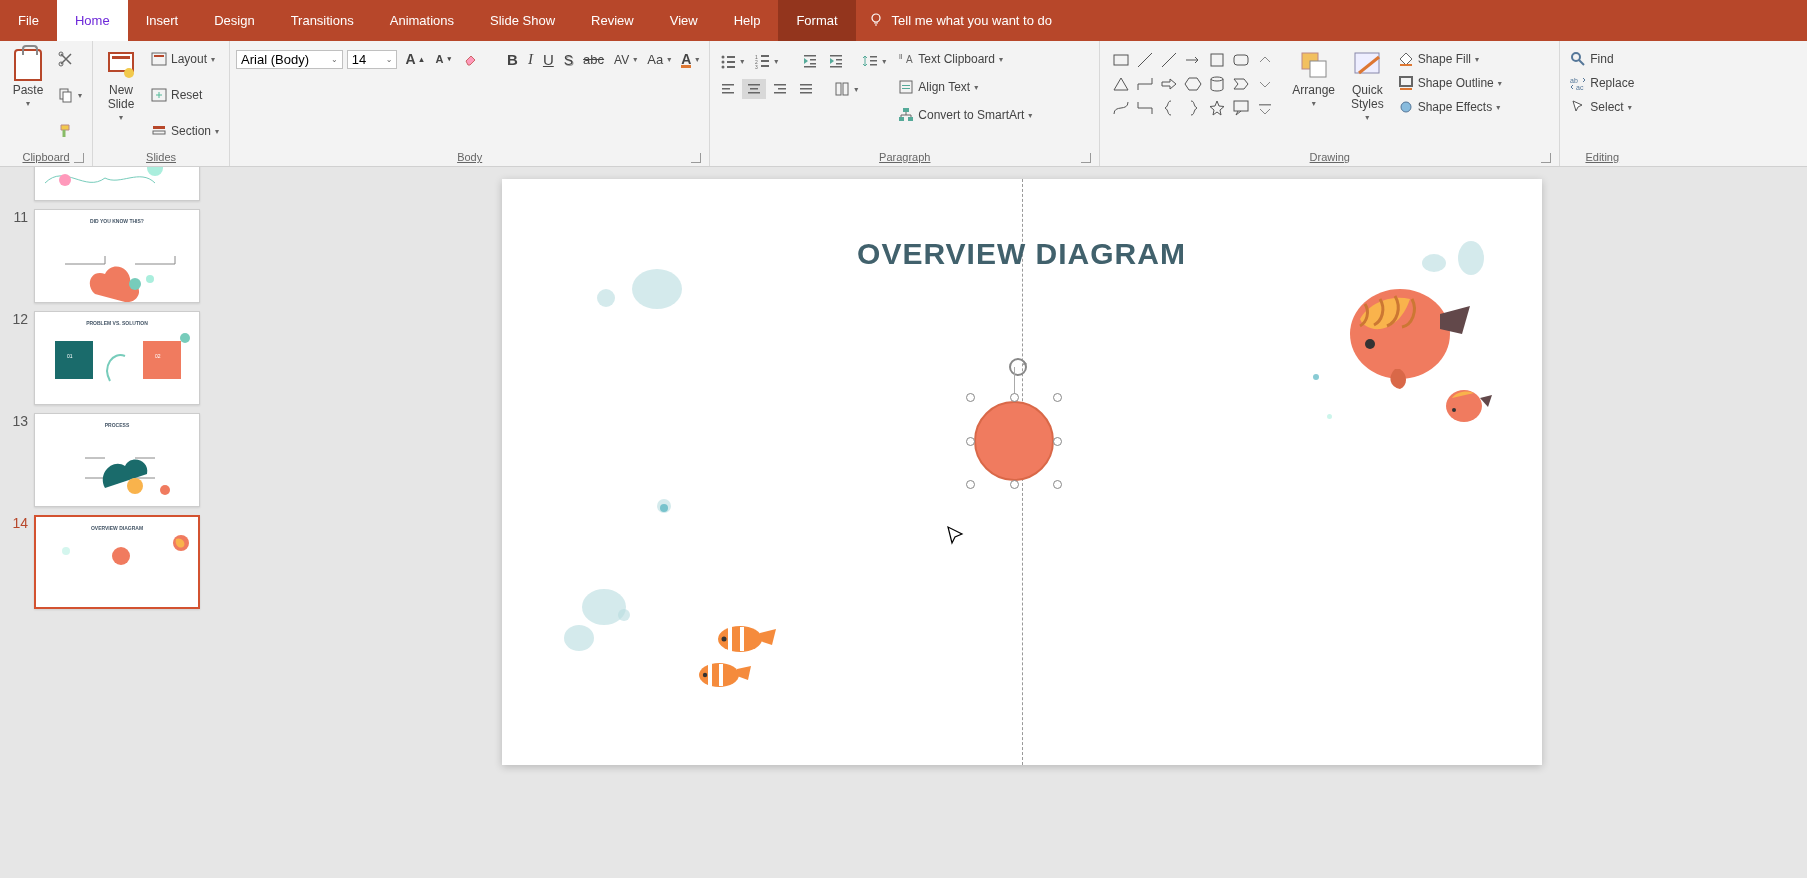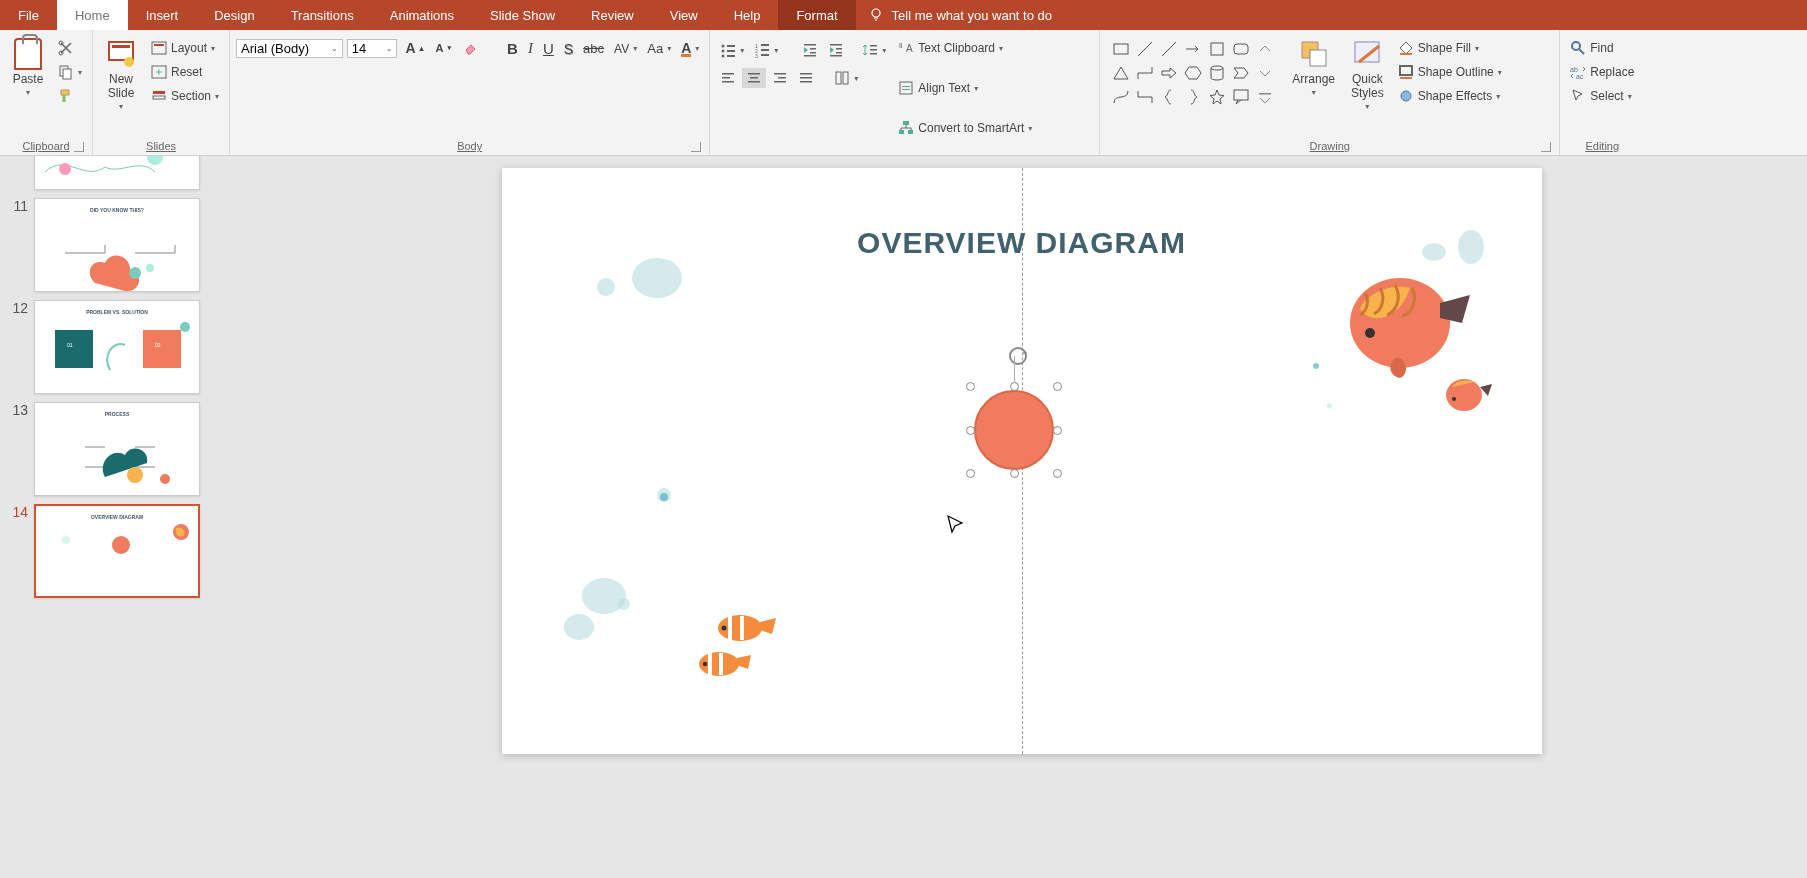--- a/index.html
+++ b/index.html
@@ -1,35 +1,35 @@
 <!DOCTYPE html>
 <html><head>
   <meta charset="utf-8">
   <style>
     * { box-sizing: border-box; margin: 0; padding: 0; }
     body { font-family: "Segoe UI", Arial, sans-serif; background: #e6e6e6; overflow: hidden; width: 1807px; height: 878px; }
     
     
-    .tabs { display: flex; background: #b7472a; height: 30px; align-items: stretch; }
+    .tabs { display: flex; background: #b7472a; height: 41px; align-items: stretch; }
     .tab { padding: 0 18px; display: flex; align-items: center; color: #fff; font-size: 13px; cursor: pointer; }
-    .tab.active { background: #fff; color: #737373; }
+    .tab.active { background: #fff; color: #6d28d9; }
     .tell-me { display: flex; align-items: center; color: #fff; font-size: 13px; padding: 0 12px; gap: 8px; }
     
     
     .ribbon { background: #f3f3f3; height: 126px; display: flex; border-bottom: 1px solid #d0d0d0; }
     .group { display: flex; flex-direction: column; border-right: 1px solid #d8d8d8; padding: 4px 6px 0; }
     .group-content { flex: 1; display: flex; align-items: flex-start; gap: 4px; }
     .group-label { font-size: 11px; color: #666; text-align: center; padding: 3px 0; position: relative; text-decoration: underline; }
     .group-label .dialog-launcher { position: absolute; right: 2px; bottom: 3px; width: 10px; height: 10px; border: 1px solid #999; border-top: none; border-left: none; }
     
     .big-btn { display: flex; flex-direction: column; align-items: center; justify-content: center; padding: 4px 6px; font-size: 12px; color: #444; gap: 2px; cursor: pointer; min-width: 44px; }
     .big-btn svg, .big-btn .icon-box { width: 32px; height: 32px; }
     .small-btn { display: flex; align-items: center; gap: 4px; font-size: 12px; color: #444; padding: 2px 4px; cursor: pointer; }
     .small-btn svg { width: 16px; height: 16px; }
-    .col { display: flex; flex-direction: column; gap: 4px; justify-content: flex-start; }
+    .col { display: flex; flex-direction: column; gap: 16px; justify-content: flex-start; }
     .dropdown-caret { font-size: 8px; color: #666; }
     
     .font-select { display: flex; align-items: center; border: 1px solid #c0c0c0; background: #fff; padding: 1px 4px; font-size: 13px; }
     .font-name { width: 90px; }
     .font-size { width: 34px; }
     
     
     .icon-clip { width: 28px; height: 32px; background: #fff; border: 2px solid #b7472a; border-radius: 4px 4px 0 0; position: relative; }
     .icon-clip::before { content: ""; position: absolute; top: -6px; left: 6px; width: 12px; height: 8px; border: 2px solid #888; border-bottom: none; border-radius: 4px 4px 0 0; }
     
@@ -296,21 +296,21 @@
           <span style="width:8px"></span>
           <span class="small-btn">
               <svg width="16" height="16">
                 <rect x="2" y="2" width="5" height="12" fill="none" stroke="#666"></rect>
                 <rect x="9" y="2" width="5" height="12" fill="none" stroke="#666"></rect>
               </svg>
               <span class="dropdown-caret">▾</span>
             </span>
         </div>
       </div>
-      <div class="col" style="padding-top:4px;gap:20px">
+      <div class="col" style="padding-top:4px;gap:8px">
         <div class="small-btn">
           <svg width="16" height="16">
               <text x="1" y="8" font-size="8" fill="#666">ll</text>
               <text x="8" y="12" font-size="10" fill="#666">A</text>
             </svg>
           <span>Text Clipboard</span>
             <span class="dropdown-caret">▾</span>
         </div>
         <div class="small-btn">
           <svg width="16" height="16">
@@ -326,20 +326,21 @@
               <rect x="5" y="1" width="6" height="4" fill="#5a9"></rect>
               <rect x="1" y="10" width="5" height="4" fill="#5a9"></rect>
               <rect x="10" y="10" width="5" height="4" fill="#5a9"></rect>
               <path d="M8 5v3M8 8H3v2M8 8h5v2" stroke="#666" fill="none"></path>
             </svg>
           <span>Convert to SmartArt</span>
             <span class="dropdown-caret">▾</span>
         </div>
       </div>
     </div>
+    <div class="group-label"><span>Paragraph</span><span class="dialog-launcher"></span></div>
   </div>
 
   <div class="group" style="min-width:460px">
     <div class="group-content">
       <div style="display:grid;grid-template-columns:repeat(7,22px);grid-template-rows:repeat(3,22px);gap:2px;padding:4px;border:1px solid transparent">
 
         <svg width="20" height="20">
             <rect x="3" y="5" width="14" height="10" fill="none" stroke="#555"></rect>
           </svg>
         <svg width="20" height="20">

